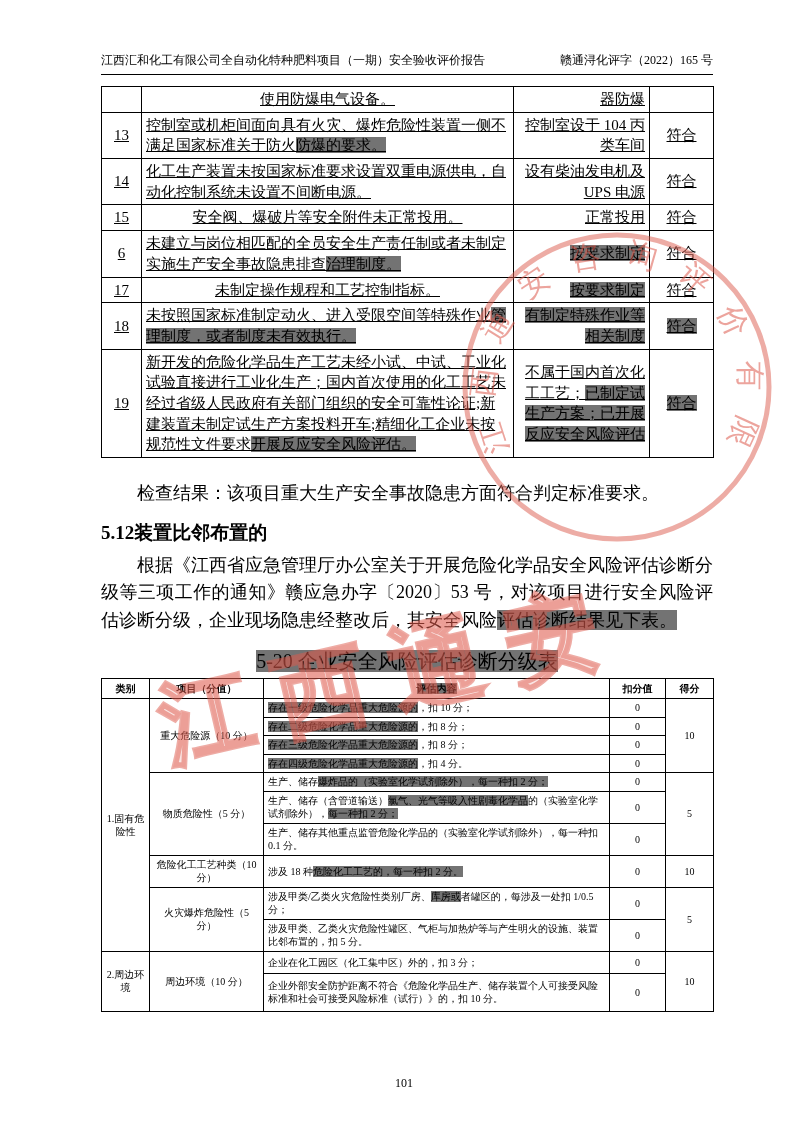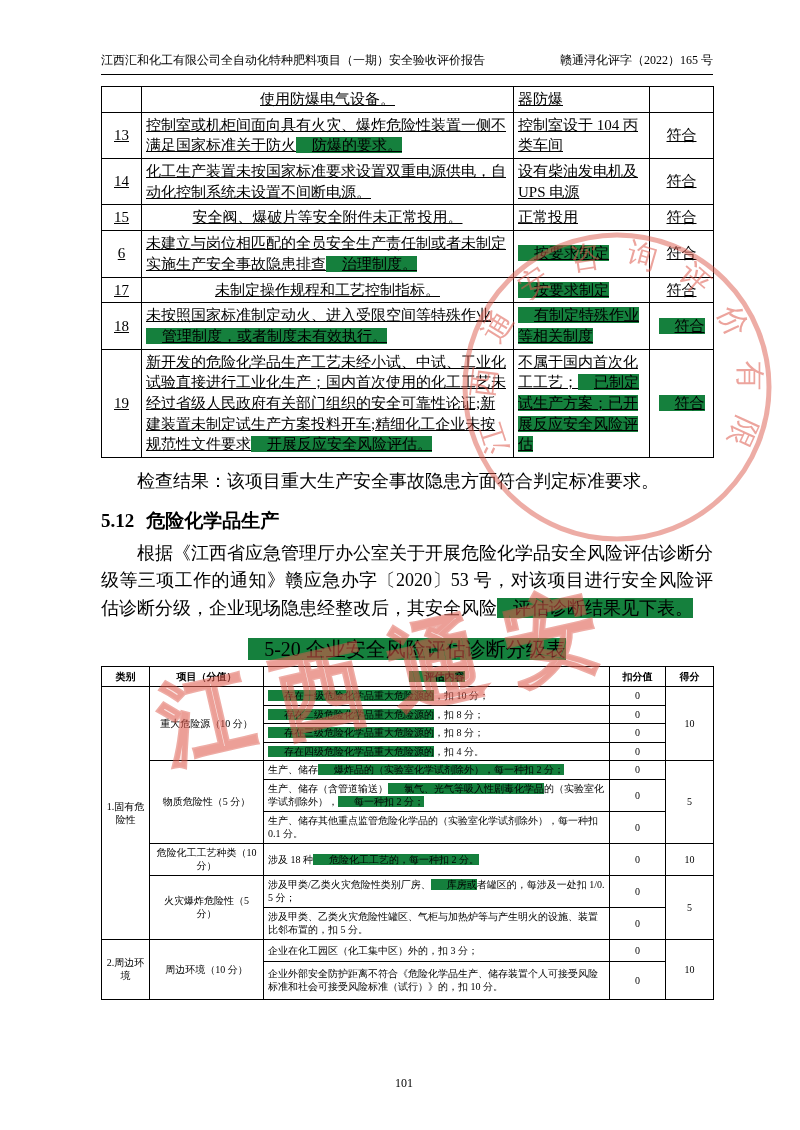--- a/index.html
+++ b/index.html
@@ -10,27 +10,27 @@
   .content{position:absolute;left:101px;top:52px;width:612px;}
   .docheader{
     display:flex;justify-content:space-between;align-items:flex-end;
     font-size:12px;padding-bottom:5px;border-bottom:1.3px solid #000;margin-bottom:11px;
   }
   table{border-collapse:collapse;table-layout:fixed;width:612px;}
   td,th{border:1px solid #000;vertical-align:middle;box-sizing:border-box;word-break:break-all;}
   .t1{font-size:15px;line-height:1.38;text-decoration:underline;}
   .t1 td{padding:2px 4px;}
   .t1 .num{text-align:center;}
-  .t1 .measure{text-align:left;}
+  .t1 .measure{text-align:right;}
   .t1 .result{text-align:center;}
   .center{text-align:center;}
-  .hl{background:#15803d;padding-left:16px;}
-  .check{font-size:18px;line-height:1.55;text-indent:2em;margin:10px 0 6px;}
+  .hl{background:#737373;}
+  .check{font-size:18px;line-height:1.55;text-indent:2em;margin:22px 0 6px;}
   h2{font-size:19px;font-weight:bold;margin:12px 0 6px;}
-  h2 .secnum{margin-right:12px;}
+  h2 .secnum{}
   .intro{font-size:18px;line-height:1.52;text-indent:2em;text-align:justify;margin:0 0 14px;}
   .caption{text-align:center;font-weight:normal;font-size:20px;margin:2px 0 3px;}
   .t2{font-size:10px;line-height:1.35;}
   .t2 th{padding:3px 2px;text-align:center;font-weight:bold;}
   .t2 td{padding:2px 4px;}
   .t2 .cat{text-align:center;padding:16px 2px;}
   .t2 .item{text-align:center;padding:2px 3px;}
   .t2 .deduct,.t2 .score{text-align:center;}
   .pageno{position:absolute;left:0;right:0;top:1076px;text-align:center;font-size:12px;margin-left:8px;}
   .stamp{position:absolute;left:452px;top:222px;width:330px;height:330px;pointer-events:none;z-index:6;}
@@ -105,21 +105,21 @@
         <td class="num">19</td>
         <td><span>新开发的危险化学品生产工艺未经小试、中试、工业化试验直接进行工业化生产；国内首次使用的化工工艺未经过省级人民政府有关部门组织的安全可靠性论证;新建装置未制定试生产方案投料开车;精细化工企业未按规范性文件要求</span><span class="hl">开展反应安全风险评估。</span></td>
         <td class="measure"><span>不属于国内首次化工工艺；</span><span class="hl">已制定试生产方案；已开展反应安全风险评估</span></td>
         <td class="result"><span class="hl">符合</span></td>
       </tr>
     </tbody>
   </table>
 
   <p class="check">检查结果：该项目重大生产安全事故隐患方面符合判定标准要求。</p>
 
-  <h2><span class="secnum">5.12</span><span>危险化学品生产</span></h2>
+  <h2><span class="secnum">5.12</span><span>装置比邻布置的</span></h2>
 
   <p class="intro"><span>根据《江西省应急管理厅办公室关于开展危险化学品安全风险评估诊断分级等三项工作的通知》赣应急办字〔2020〕53 号，对该项目进行安全风险评估诊断分级，企业现场隐患经整改后，其安全风险</span><span class="hl">评估诊断结果见下表。</span></p>
 
   <div class="caption"><span class="hl">5-20 企业安全风险评估诊断分级表</span></div>
 
   <table class="t2">
     <colgroup>
         <col style="width:48px">
         <col style="width:114px">
         <col style="width:346px">

